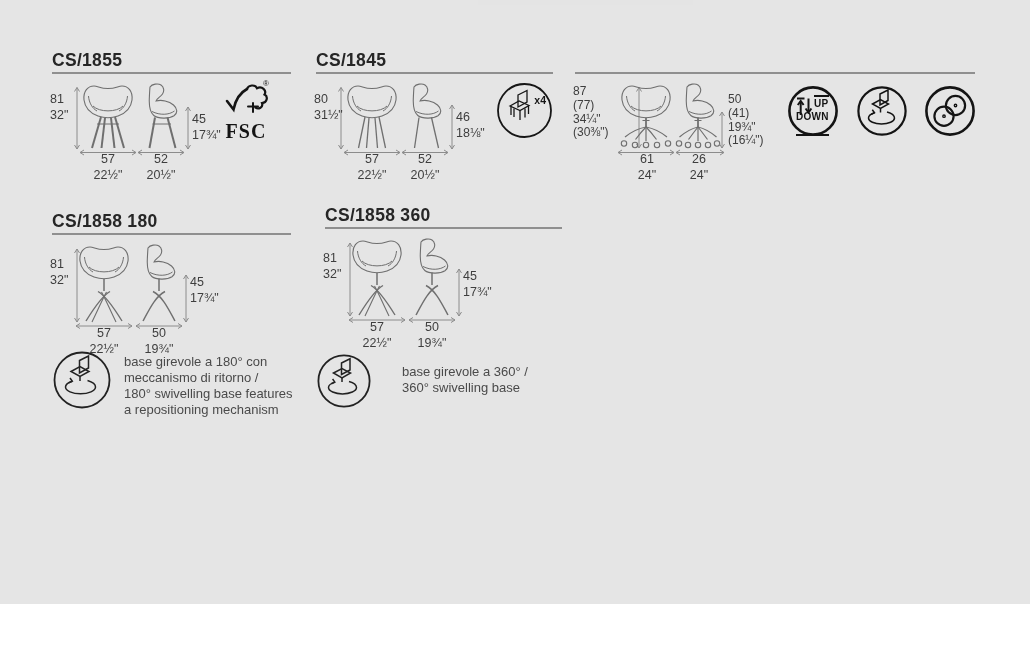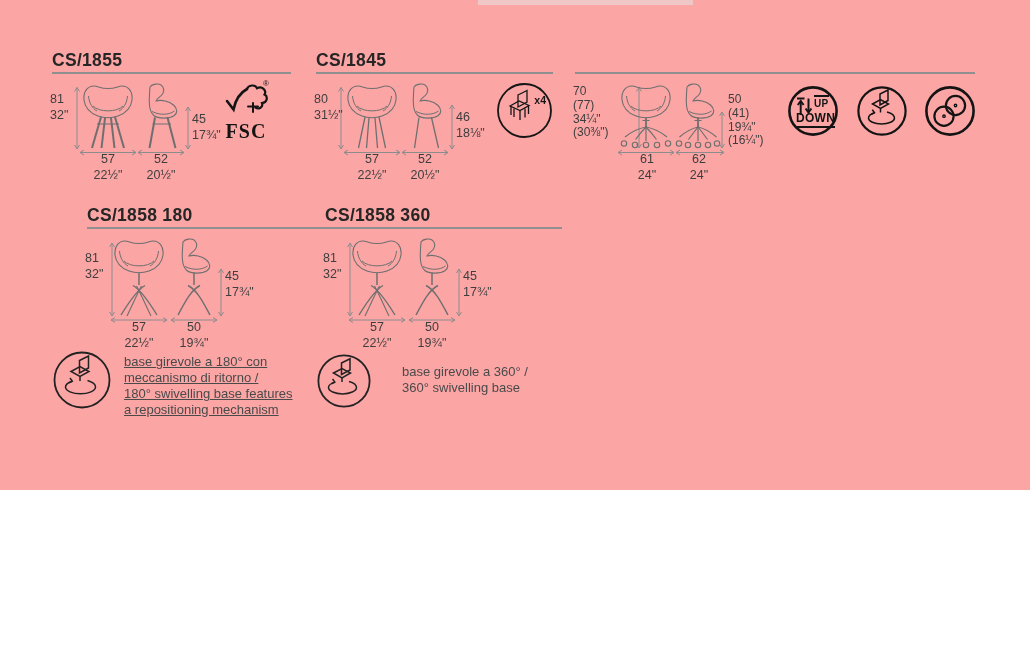--- a/index.html
+++ b/index.html
@@ -1,29 +1,29 @@
 <!DOCTYPE html>
 <html><head>
 <meta charset="utf-8">
 <style>
   html,body{margin:0;padding:0;background:#fff;}
-  #page{position:relative;width:1030px;height:490px;background:#fca5a5;overflow:hidden;
+  #page{position:relative;width:1030px;height:604px;background:#e5e5e5;overflow:hidden;
         font-family:"Liberation Sans",sans-serif;-webkit-font-smoothing:antialiased;}
   .sec{position:absolute;}
   .sec-title{font-size:17.5px;font-weight:700;color:#262626;letter-spacing:.3px;white-space:nowrap;}
   .sec-rule{position:absolute;left:0;top:22px;height:2px;background:#8f8f8f;}
   .dia{position:absolute;left:0;top:33px;}
   .lbl{position:absolute;white-space:pre-line;font-size:12.5px;line-height:16px;color:#3e3e3e;}
   .lbl.c{text-align:center;}
   .lbl.s4{font-size:12px;line-height:13.8px;}
   .icon{position:absolute;}
   .updown-up{position:absolute;left:27px;top:10px;font-size:10px;font-weight:800;color:#141414;
              border-top:2px solid #141414;padding-top:1px;letter-spacing:.3px;}
-  .updown-down{position:absolute;left:9px;top:26px;font-size:12px;font-weight:800;color:#141414;
-             border-bottom:2.5px solid #141414;padding-bottom:1px;letter-spacing:.3px;}
+  .updown-down{position:absolute;left:9px;top:26px;font-size:10px;font-weight:800;color:#141414;
+             border-bottom:2.5px solid #141414;padding-bottom:12px;letter-spacing:.3px;}
   .stack-x4{position:absolute;right:7px;top:12px;font-size:10.5px;font-weight:700;color:#161616;}
   .fsc-word{position:absolute;left:0;top:38px;width:48px;text-align:center;
             font-family:"Liberation Serif",serif;font-weight:700;font-size:20px;color:#141414;letter-spacing:1px;}
   .fsc-reg{position:absolute;right:1px;top:-3px;font-size:8px;color:#141414;}
   .note{position:absolute;display:flex;align-items:flex-start;}
   .note-text{white-space:pre-line;font-size:13px;line-height:16px;color:#4a4a4a;}
   .artifact{position:absolute;background:#e4e4e4;}
 </style>
 </head>
 <body>
@@ -215,31 +215,31 @@
         <line x1="147" y1="29" x2="147" y2="65"></line>
           <polyline points="144.5,33 147,29 149.5,33"></polyline>
           <polyline points="144.5,61 147,65 149.5,61"></polyline>
       </g>
       <g stroke="#8c8c8c" stroke-width="1" fill="none">
         <line x1="101" y1="69.5" x2="149" y2="69.5"></line>
           <polyline points="105,67 101,69.5 105,72"></polyline>
           <polyline points="145,67 149,69.5 145,72"></polyline>
       </g>
     </svg>
-    <div class="lbl s4" style="left:-2px;top:35px;">70
+    <div class="lbl s4" style="left:-2px;top:35px;">87
 (77)
 34¼"
 (30⅜")</div>
     <div class="lbl c" style="left:42px;top:101px;width:60px;">61
 24"</div>
     <div class="lbl s4" style="left:153px;top:43px;">50
 (41)
 19¾"
 (16¼")</div>
-    <div class="lbl c" style="left:94px;top:101px;width:60px;">62
+    <div class="lbl c" style="left:94px;top:101px;width:60px;">26
 24"</div>
 
     <div class="icon" style="left:212px;top:35px;width:52px;height:52px;">
       <svg width="52" height="52" viewBox="0 0 52 52">
         <circle cx="26" cy="26" r="23.6" stroke="#141414" stroke-width="2.6" fill="none"></circle>
         <g stroke="#141414" stroke-width="2" fill="none">
           <path d="M10 13.5 L17.5 13.5"></path>
           <path d="M13.7 16.5 L13.7 30"></path>
             <polyline points="10.8,20 13.7,16 16.6,20"></polyline>
           <path d="M21.5 13.5 L21.5 26.5"></path>
@@ -269,21 +269,21 @@
         <g stroke="#141414" fill="none">
           <circle cx="31.5" cy="20.5" r="9.6" stroke-width="2.2"></circle>
           <circle cx="20" cy="31.2" r="9.6" stroke-width="2.2"></circle>
           <circle cx="31.5" cy="20.5" r="1.2" stroke-width="1.4"></circle>
           <circle cx="20" cy="31.2" r="1.2" stroke-width="1.4"></circle>
         </g>
       </svg>
     </div>
   </div>
 
-  <div class="sec" style="left:52px;top:205px;width:240px;height:150px;margin-left:35px;">
+  <div class="sec" style="left:52px;top:211px;width:240px;height:150px;">
     <div class="sec-title">CS/1858 180</div>
     <div class="sec-rule" style="width:239px;"></div>
     <svg class="dia" width="240" height="92" viewBox="0 0 240 92">
       <g stroke="#8c8c8c" stroke-width="1" fill="none">
         <line x1="25" y1="5" x2="25" y2="78"></line>
           <polyline points="22.5,9 25,5 27.5,9"></polyline>
           <polyline points="22.5,74 25,78 27.5,74"></polyline>
       </g>
       <g transform="translate(24,0)" stroke="#6f6f6f" fill="none">
         <path stroke-width="1.1" d="M4 17 C3 8 8 3 14 3 C18 3 20 5.5 28 5.5 C36 5.5 38 3 42 3 C48 3 53 8 52 17 C51 25 45 30.5 38 33 C34 34.4 30.8 34.8 28 34.8 C25.2 34.8 22 34.4 18 33 C11 30.5 5 25 4 17 Z"></path>
@@ -388,21 +388,21 @@
         <circle cx="30" cy="30" r="27.5" stroke="#222222" stroke-width="1.8" fill="none"></circle>
         <g stroke="#222222" stroke-width="1.5" fill="none">
           <path d="M27.5 10.5 L36.5 6 L36.5 18 L27.5 23 Z"></path>
           <path d="M19 21.5 L28 16.5 L37 21.5 L28 26.5 Z"></path>
           <path d="M28 26.5 L28 31"></path>
           <path d="M35.5 30.5 C40.5 32 43.5 34.5 43.5 37 C43.5 40.8 36.5 43.8 28.5 43.8 C20.5 43.8 13.5 40.8 13.5 37 C13.5 34.7 16.3 32.5 20.3 31.2"></path>
           <polyline points="18,28 20.3,31.2 16.7,32.9"></polyline>
         </g>
       </svg>
     </div>
-    <div class="note-text" style="margin-left:12px;padding-top:4px;text-decoration:underline;">base girevole a 180° con
+    <div class="note-text" style="margin-left:12px;padding-top:4px;">base girevole a 180° con
 meccanismo di ritorno /
 180° swivelling base features
 a repositioning mechanism</div>
   </div>
 
   <div class="note" style="left:316px;top:353px;">
     <div style="width:56px;height:56px;">
       <svg width="56" height="56" viewBox="0 0 56 56">
         <circle cx="28" cy="28" r="25.6" stroke="#222222" stroke-width="1.8" fill="none"></circle>
         <g stroke="#222222" stroke-width="1.5" fill="none">

